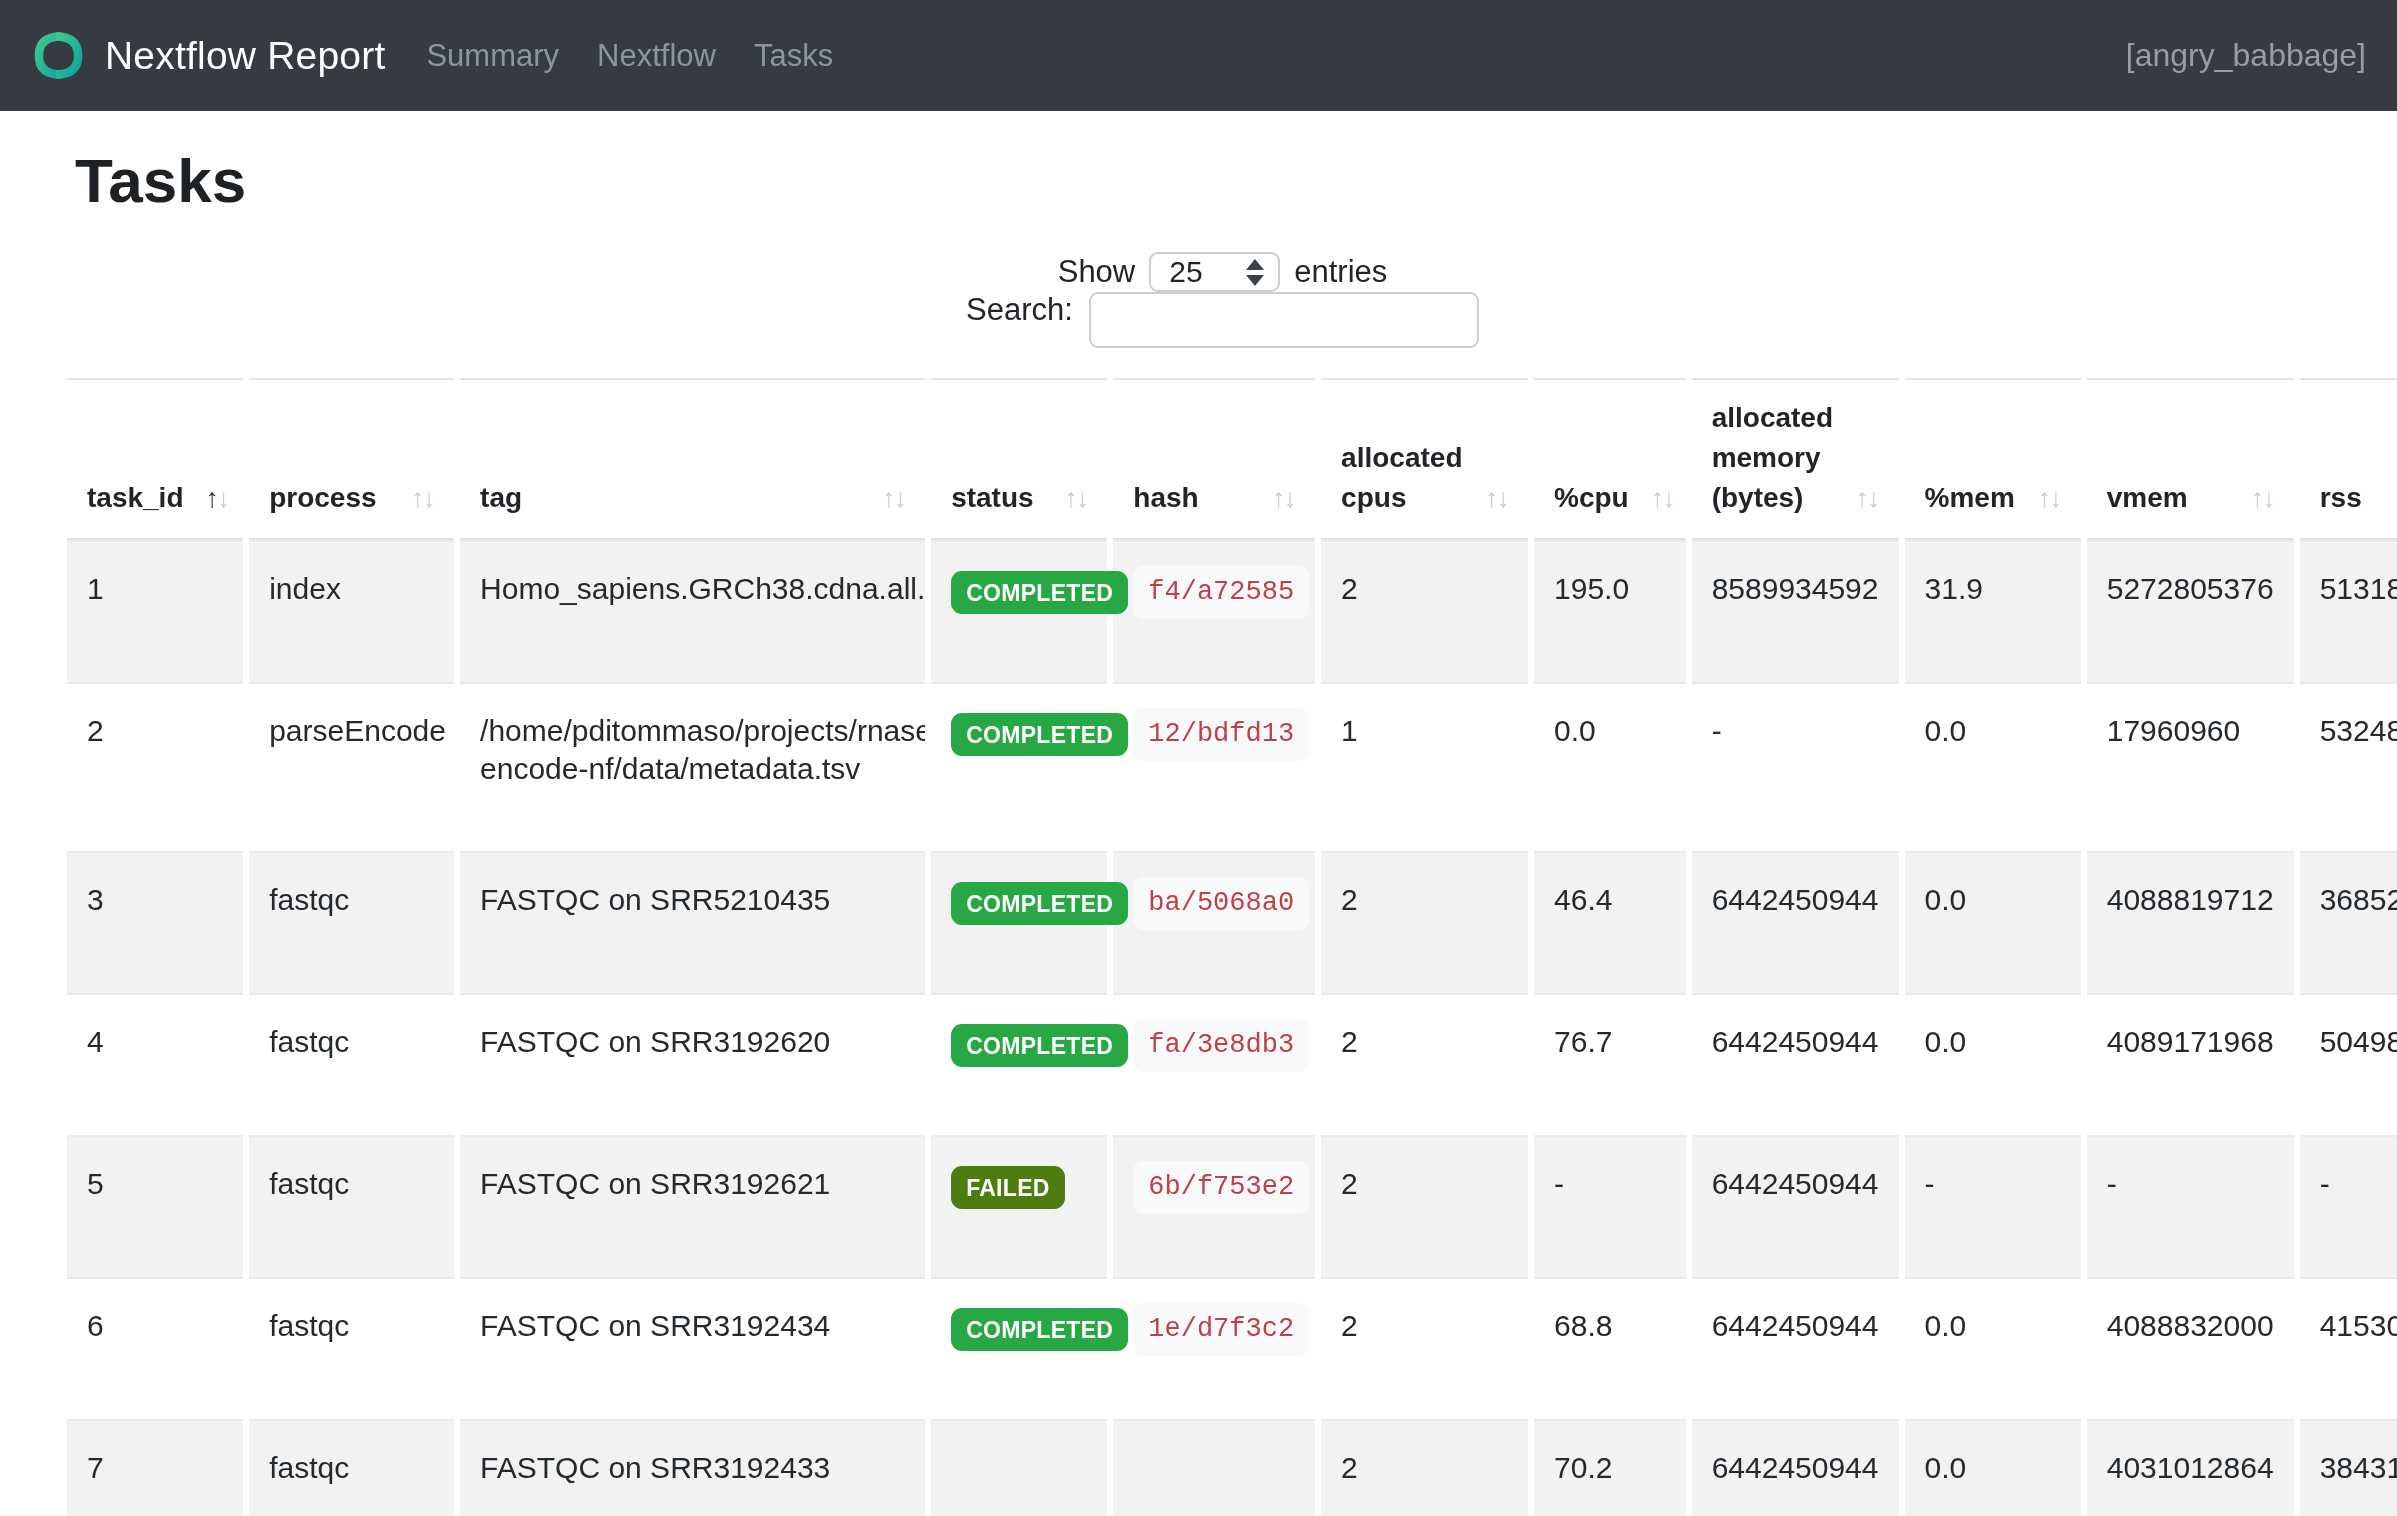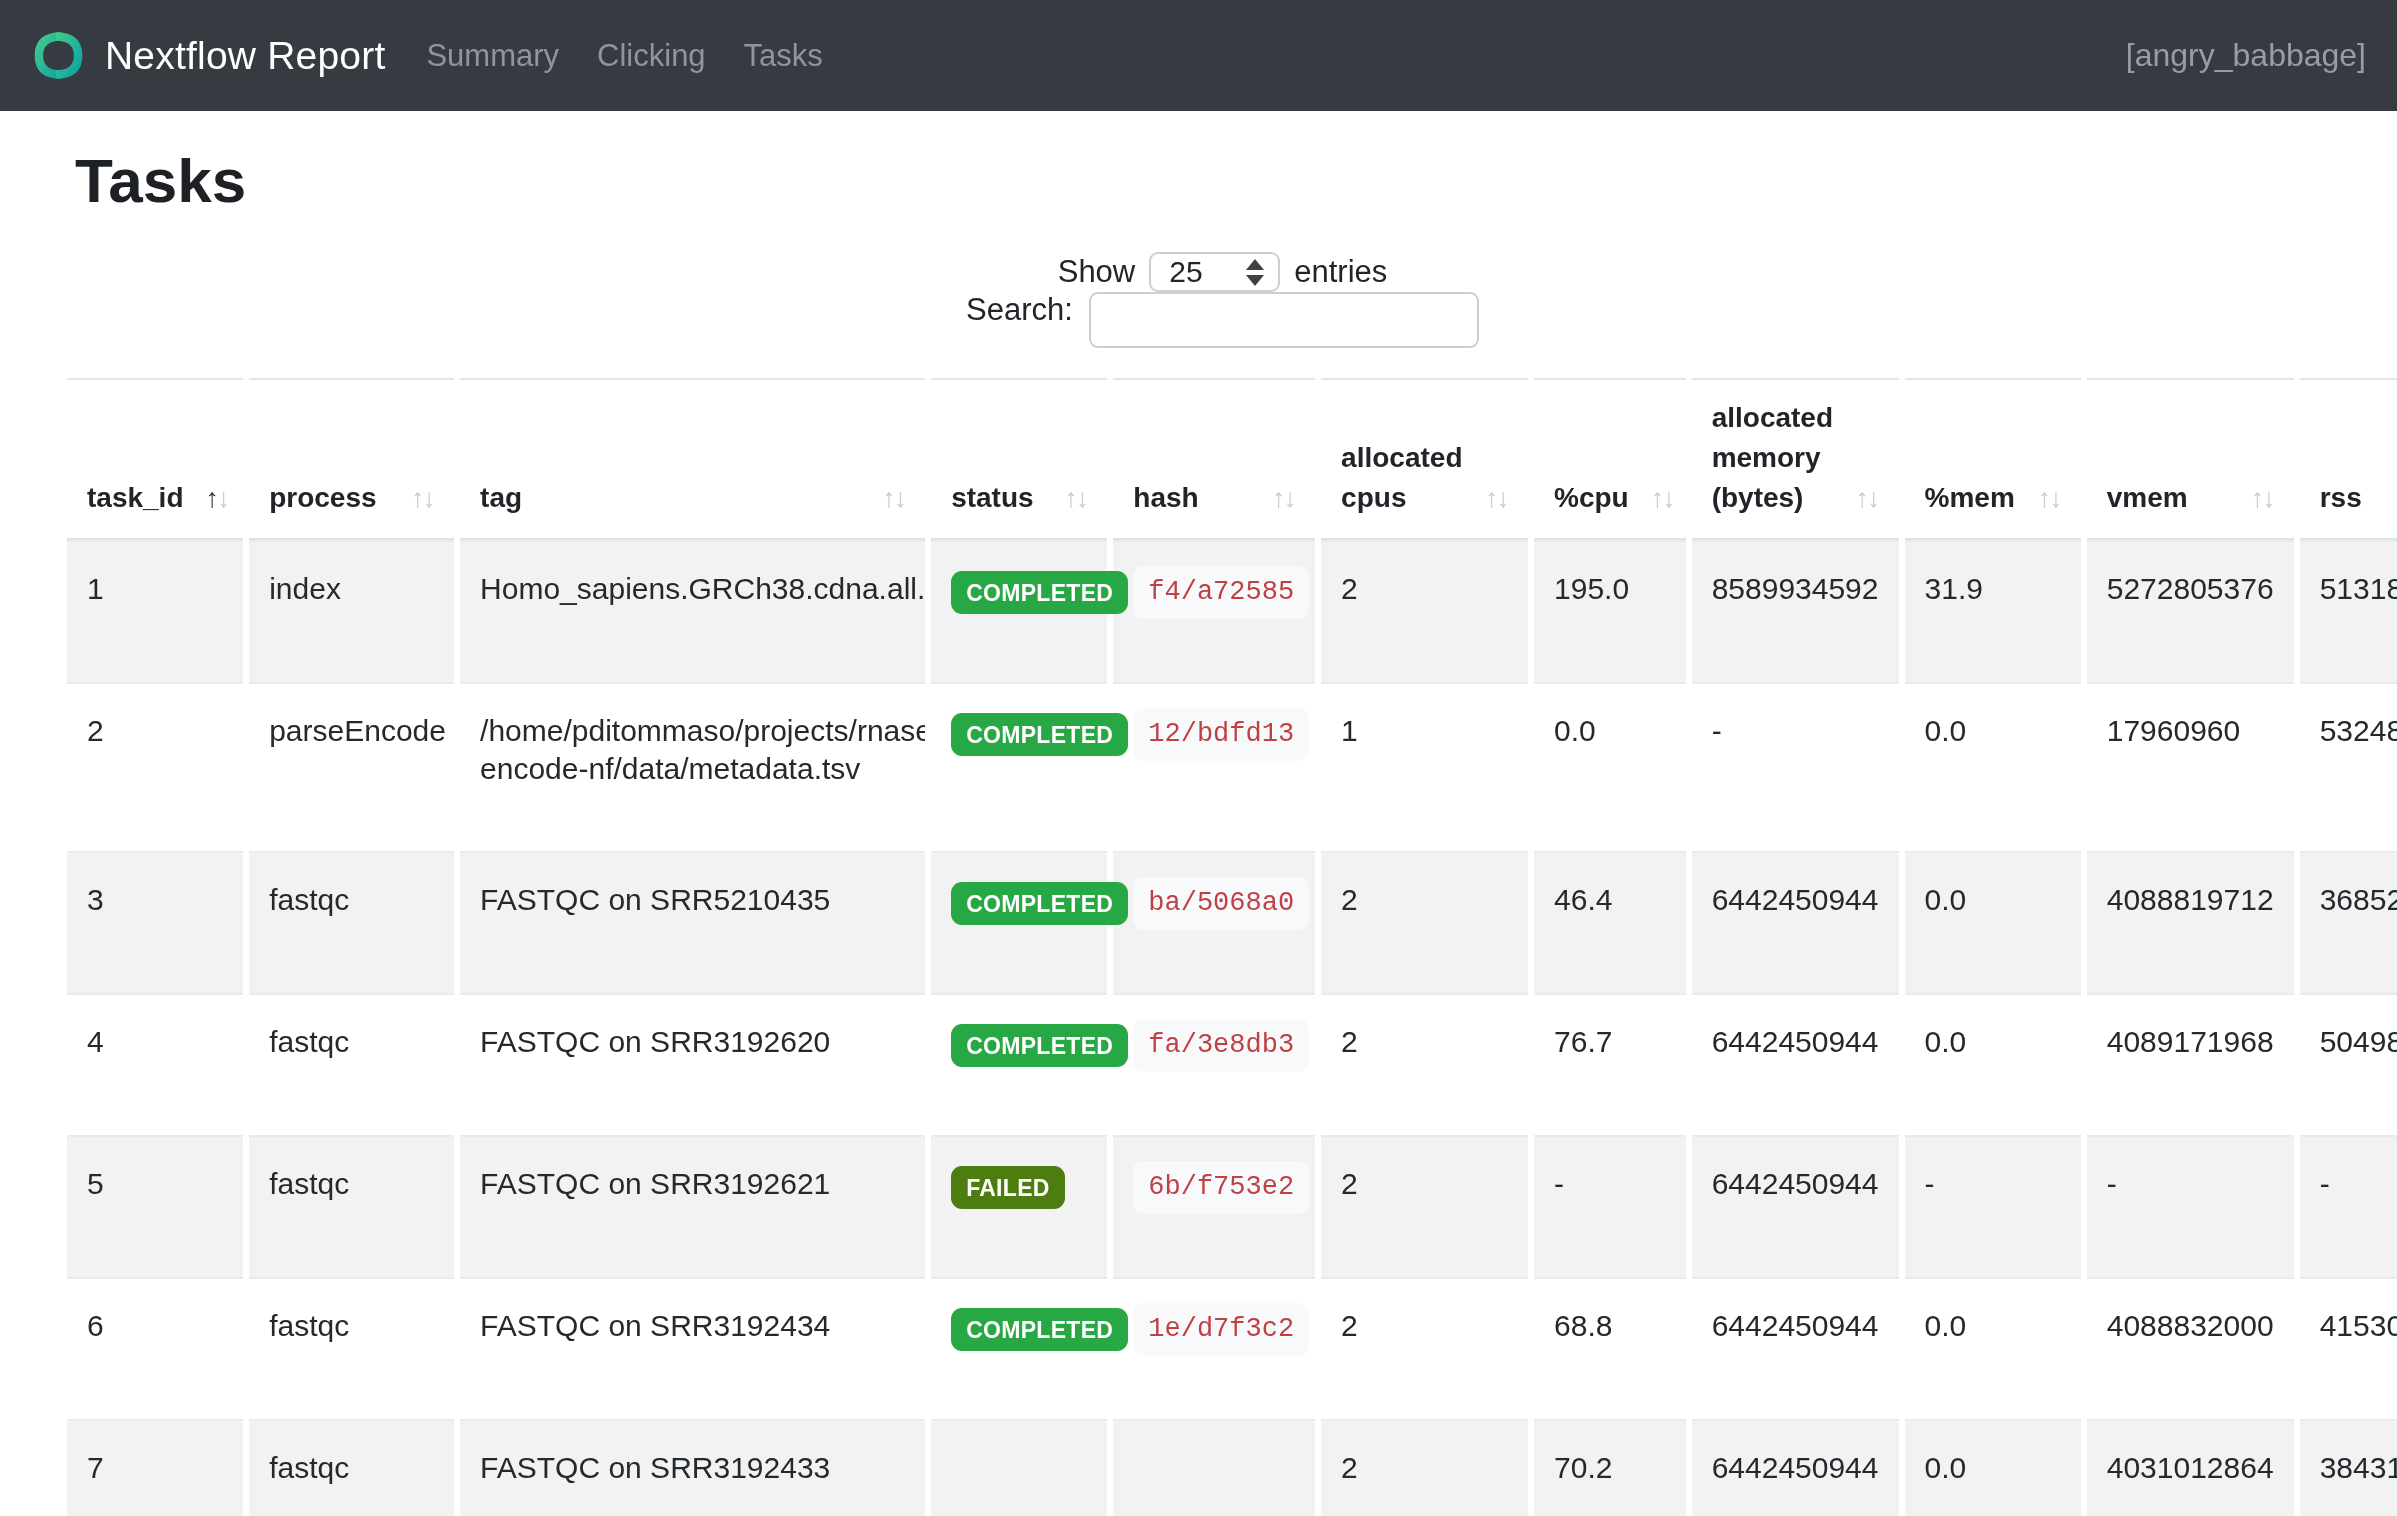--- a/index.html
+++ b/index.html
@@ -110,21 +110,21 @@
           <stop offset="1" stop-color="#0fa3a4"></stop>
         </linearGradient>
       </defs>
       <path d="M55 14 Q13 14 13 50 Q13 86 55 86" fill="none" stroke="url(#nfg)" stroke-width="16"></path>
       <path d="M45 14 Q87 14 87 50 Q87 86 45 86" fill="none" stroke="url(#nfg)" stroke-width="16"></path>
     </svg>
     <span class="brand-text">Nextflow Report</span>
   </div>
   <ul class="nav-links">
     <li><span class="nav-link">Summary</span></li>
-    <li><span class="nav-link">Clicking</span></li>
+    <li><span class="nav-link">Nextflow</span></li>
     <li><span class="nav-link">Tasks</span></li>
   </ul>
   <span class="run-name">[angry_babbage]</span>
 </nav>
 
 <main>
   <div class="intro">
     <h1 class="page-title">Tasks</h1>
   </div>
 

